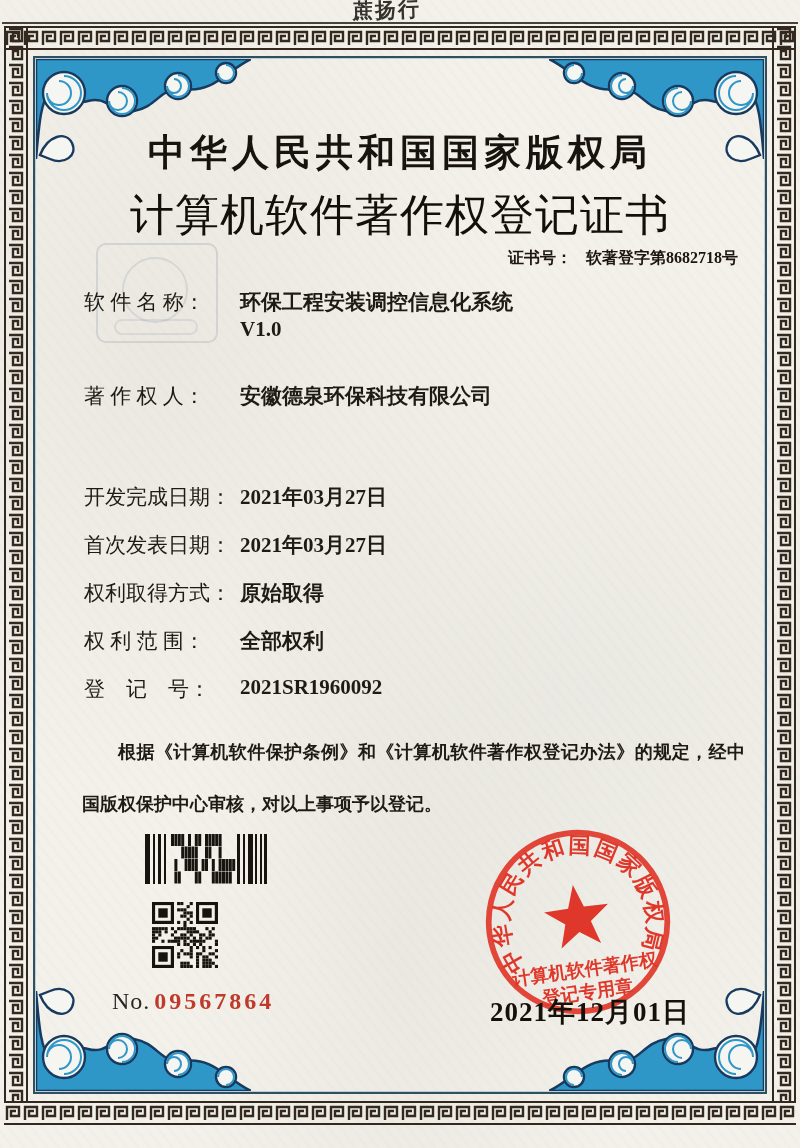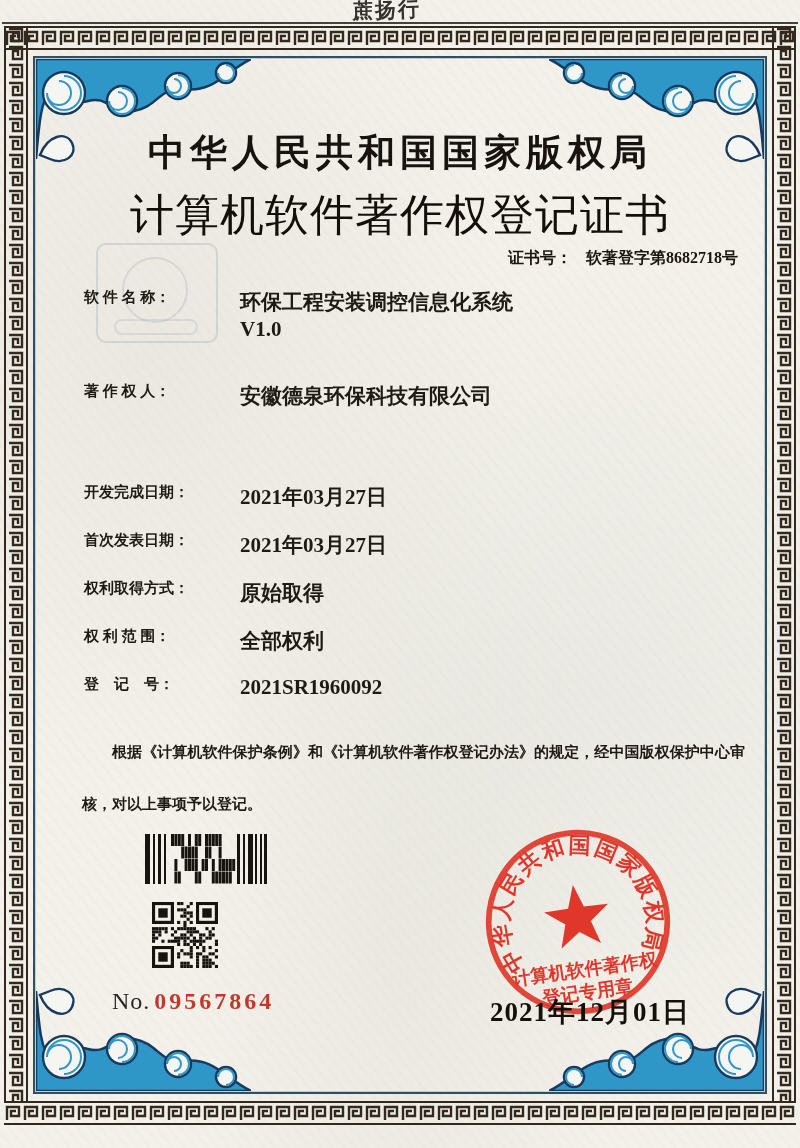--- a/index.html
+++ b/index.html
@@ -51,25 +51,25 @@
   .cert-no{position:absolute;right:62px;top:248px;font-size:16px;font-weight:700;color:#1c160f;}
   .cert-no .lbl{margin-right:14px;}
   
   .watermark-stamp{position:absolute;left:96px;top:243px;width:118px;height:96px;
     border:2px solid rgba(150,160,178,.38);border-radius:10px;opacity:.8;}
   .watermark-stamp::after{content:"";position:absolute;left:24px;top:12px;width:62px;height:62px;
     border:2px solid rgba(150,160,178,.33);border-radius:50%;}
   .watermark-stamp::before{content:"";position:absolute;left:16px;bottom:6px;width:80px;height:12px;
     border:2px solid rgba(150,160,178,.28);border-radius:8px;}
   
-  .field-label{position:absolute;left:84px;font-size:15px;font-weight:700;white-space:pre;color:#1e1a14;}
+  .field-label{position:absolute;left:84px;font-size:21px;font-weight:400;white-space:pre;color:#1e1a14;}
   .field-value{position:absolute;left:240px;font-size:21px;font-weight:700;white-space:pre;color:#1e1a14;}
   
   .statement{position:absolute;left:82px;right:55px;top:726px;
-    font-size:15px;font-weight:700;line-height:52px;text-indent:2em;
+    font-size:18px;font-weight:700;line-height:52px;text-indent:2em;
     text-align:justify;color:#1e1a14;}
   
   .barcode{position:absolute;left:145px;top:834px;}
   .qrcode{position:absolute;left:152px;top:902px;}
   
   .serial{position:absolute;left:112px;top:988px;font-size:24px;color:#2a2622;letter-spacing:1px;}
   .serial .num{color:#bf3a2b;margin-left:4px;letter-spacing:3px;font-weight:700;}
   
   .seal{position:absolute;left:482px;top:826px;width:192px;height:192px;transform:rotate(-8deg);}
   .issue-date{position:absolute;left:490px;top:994px;font-size:27px;font-weight:700;color:#15100a;letter-spacing:1px;}

